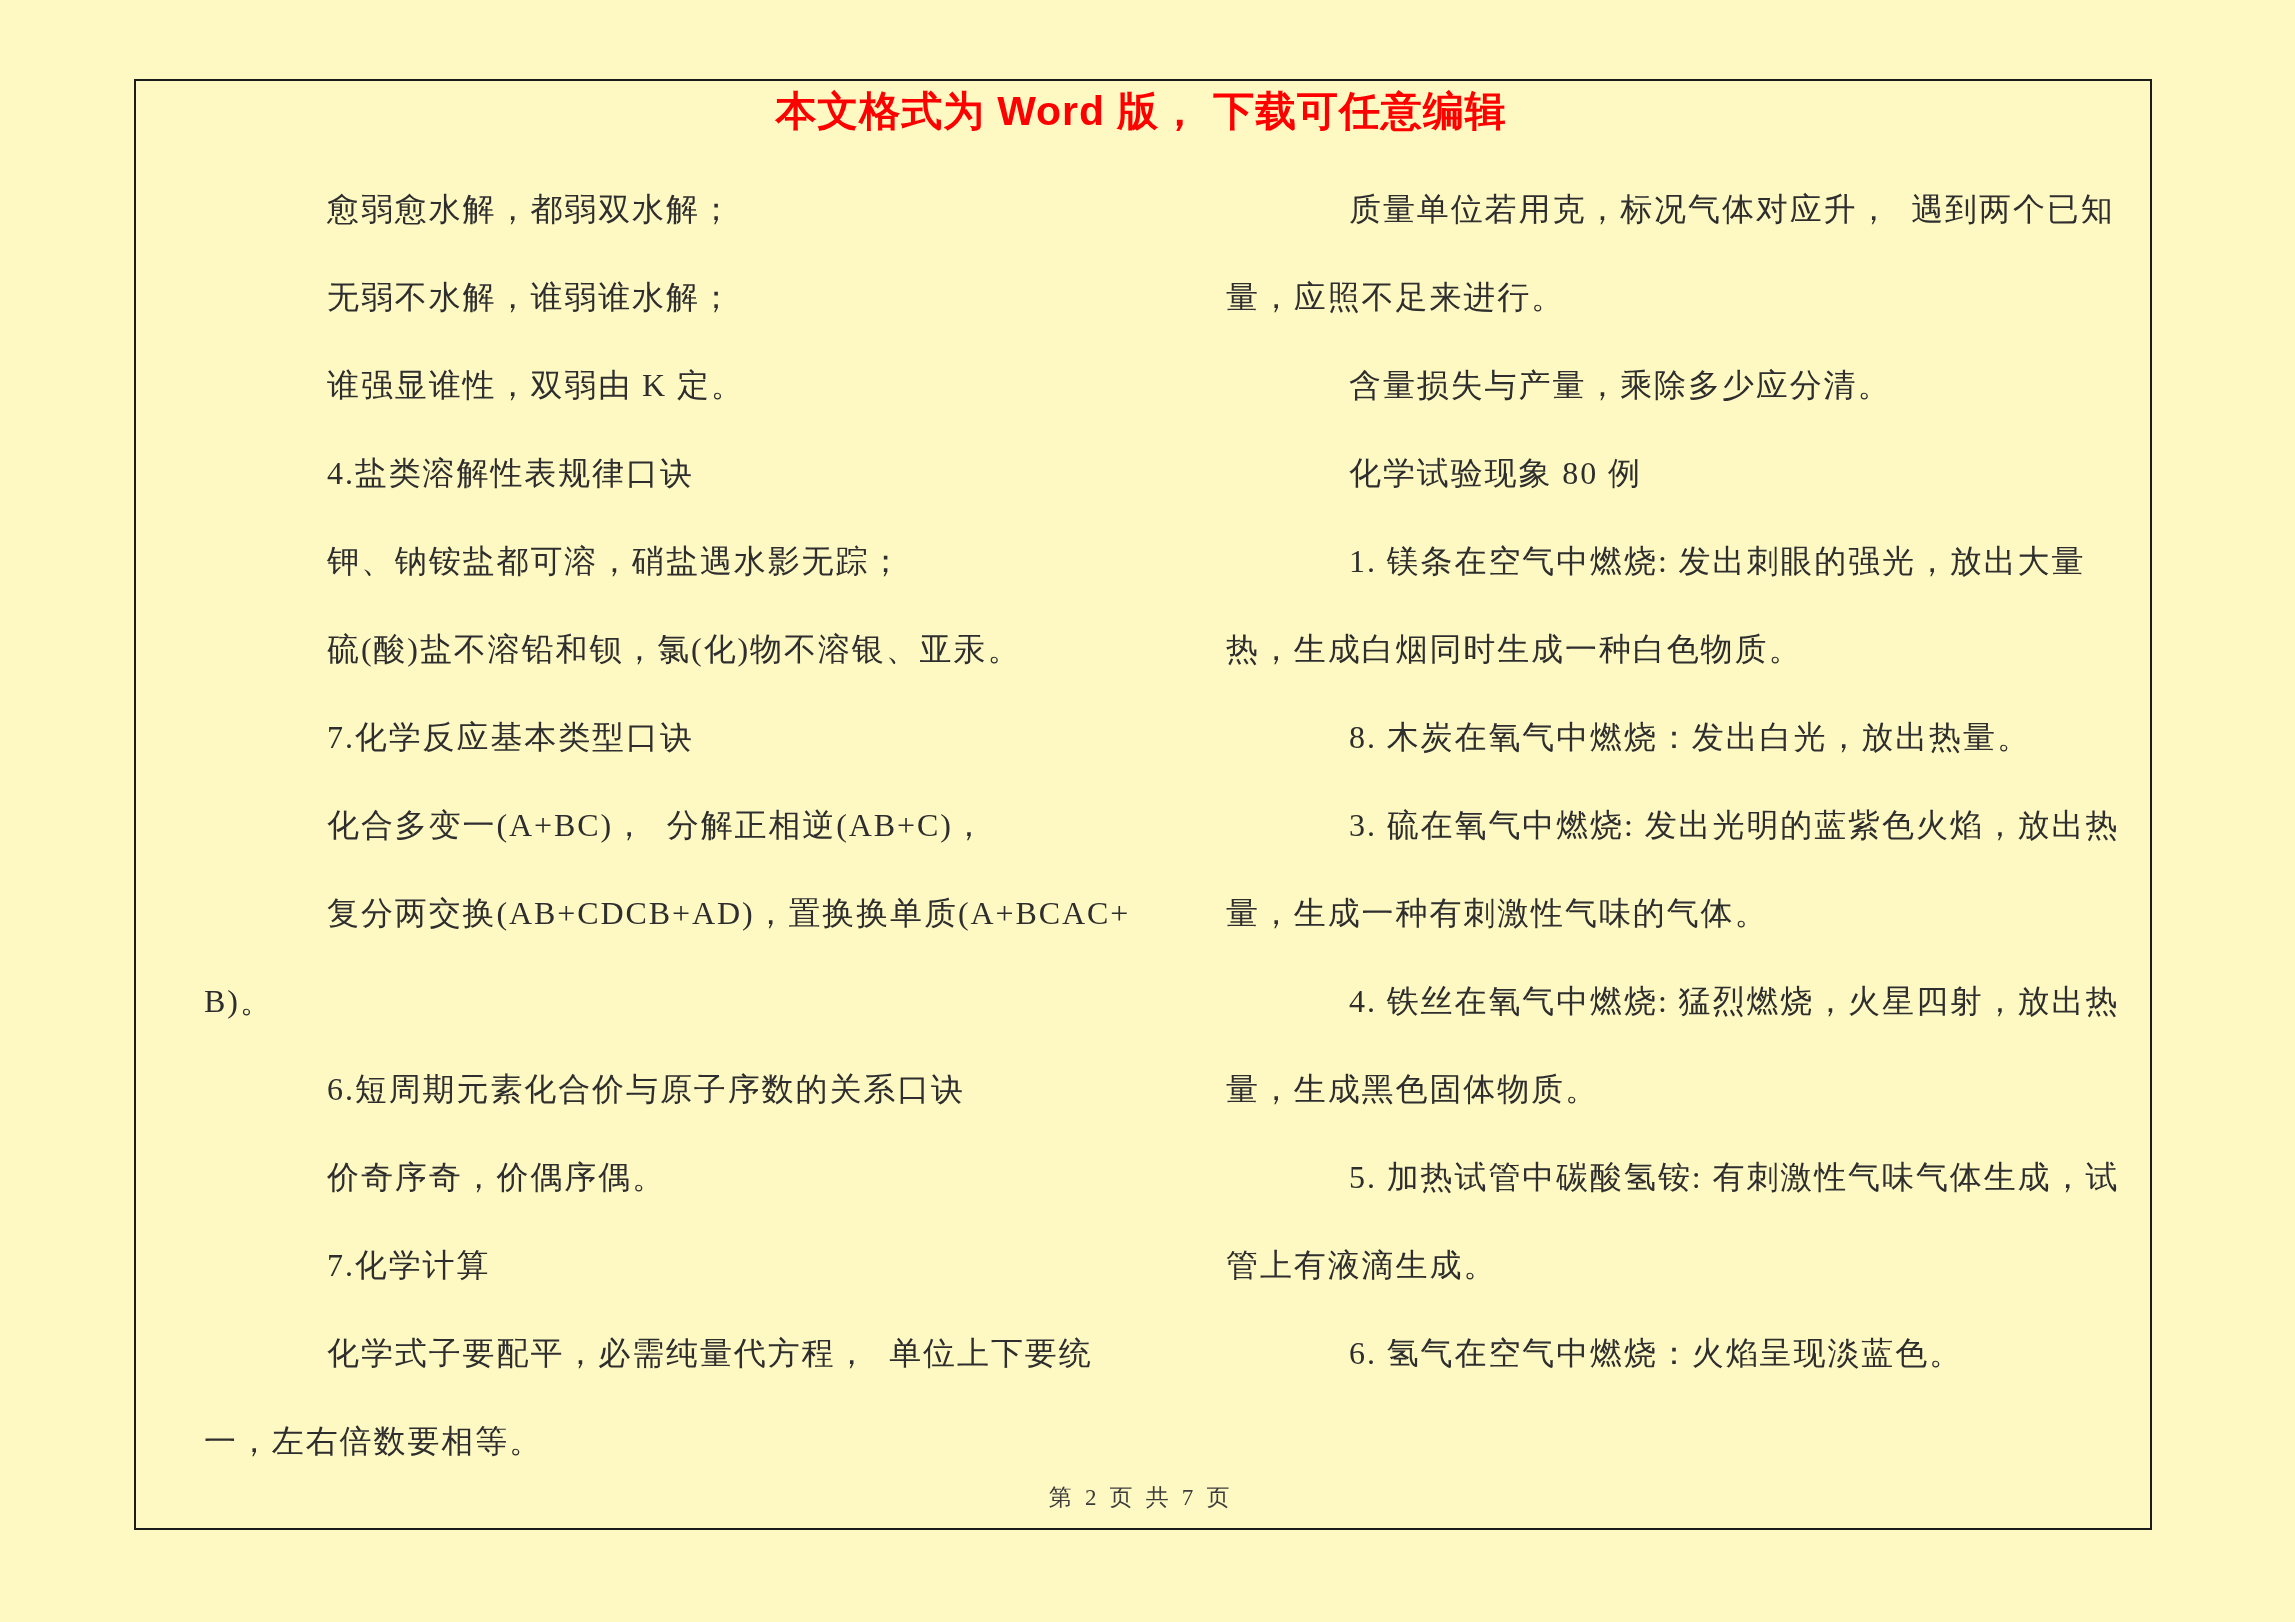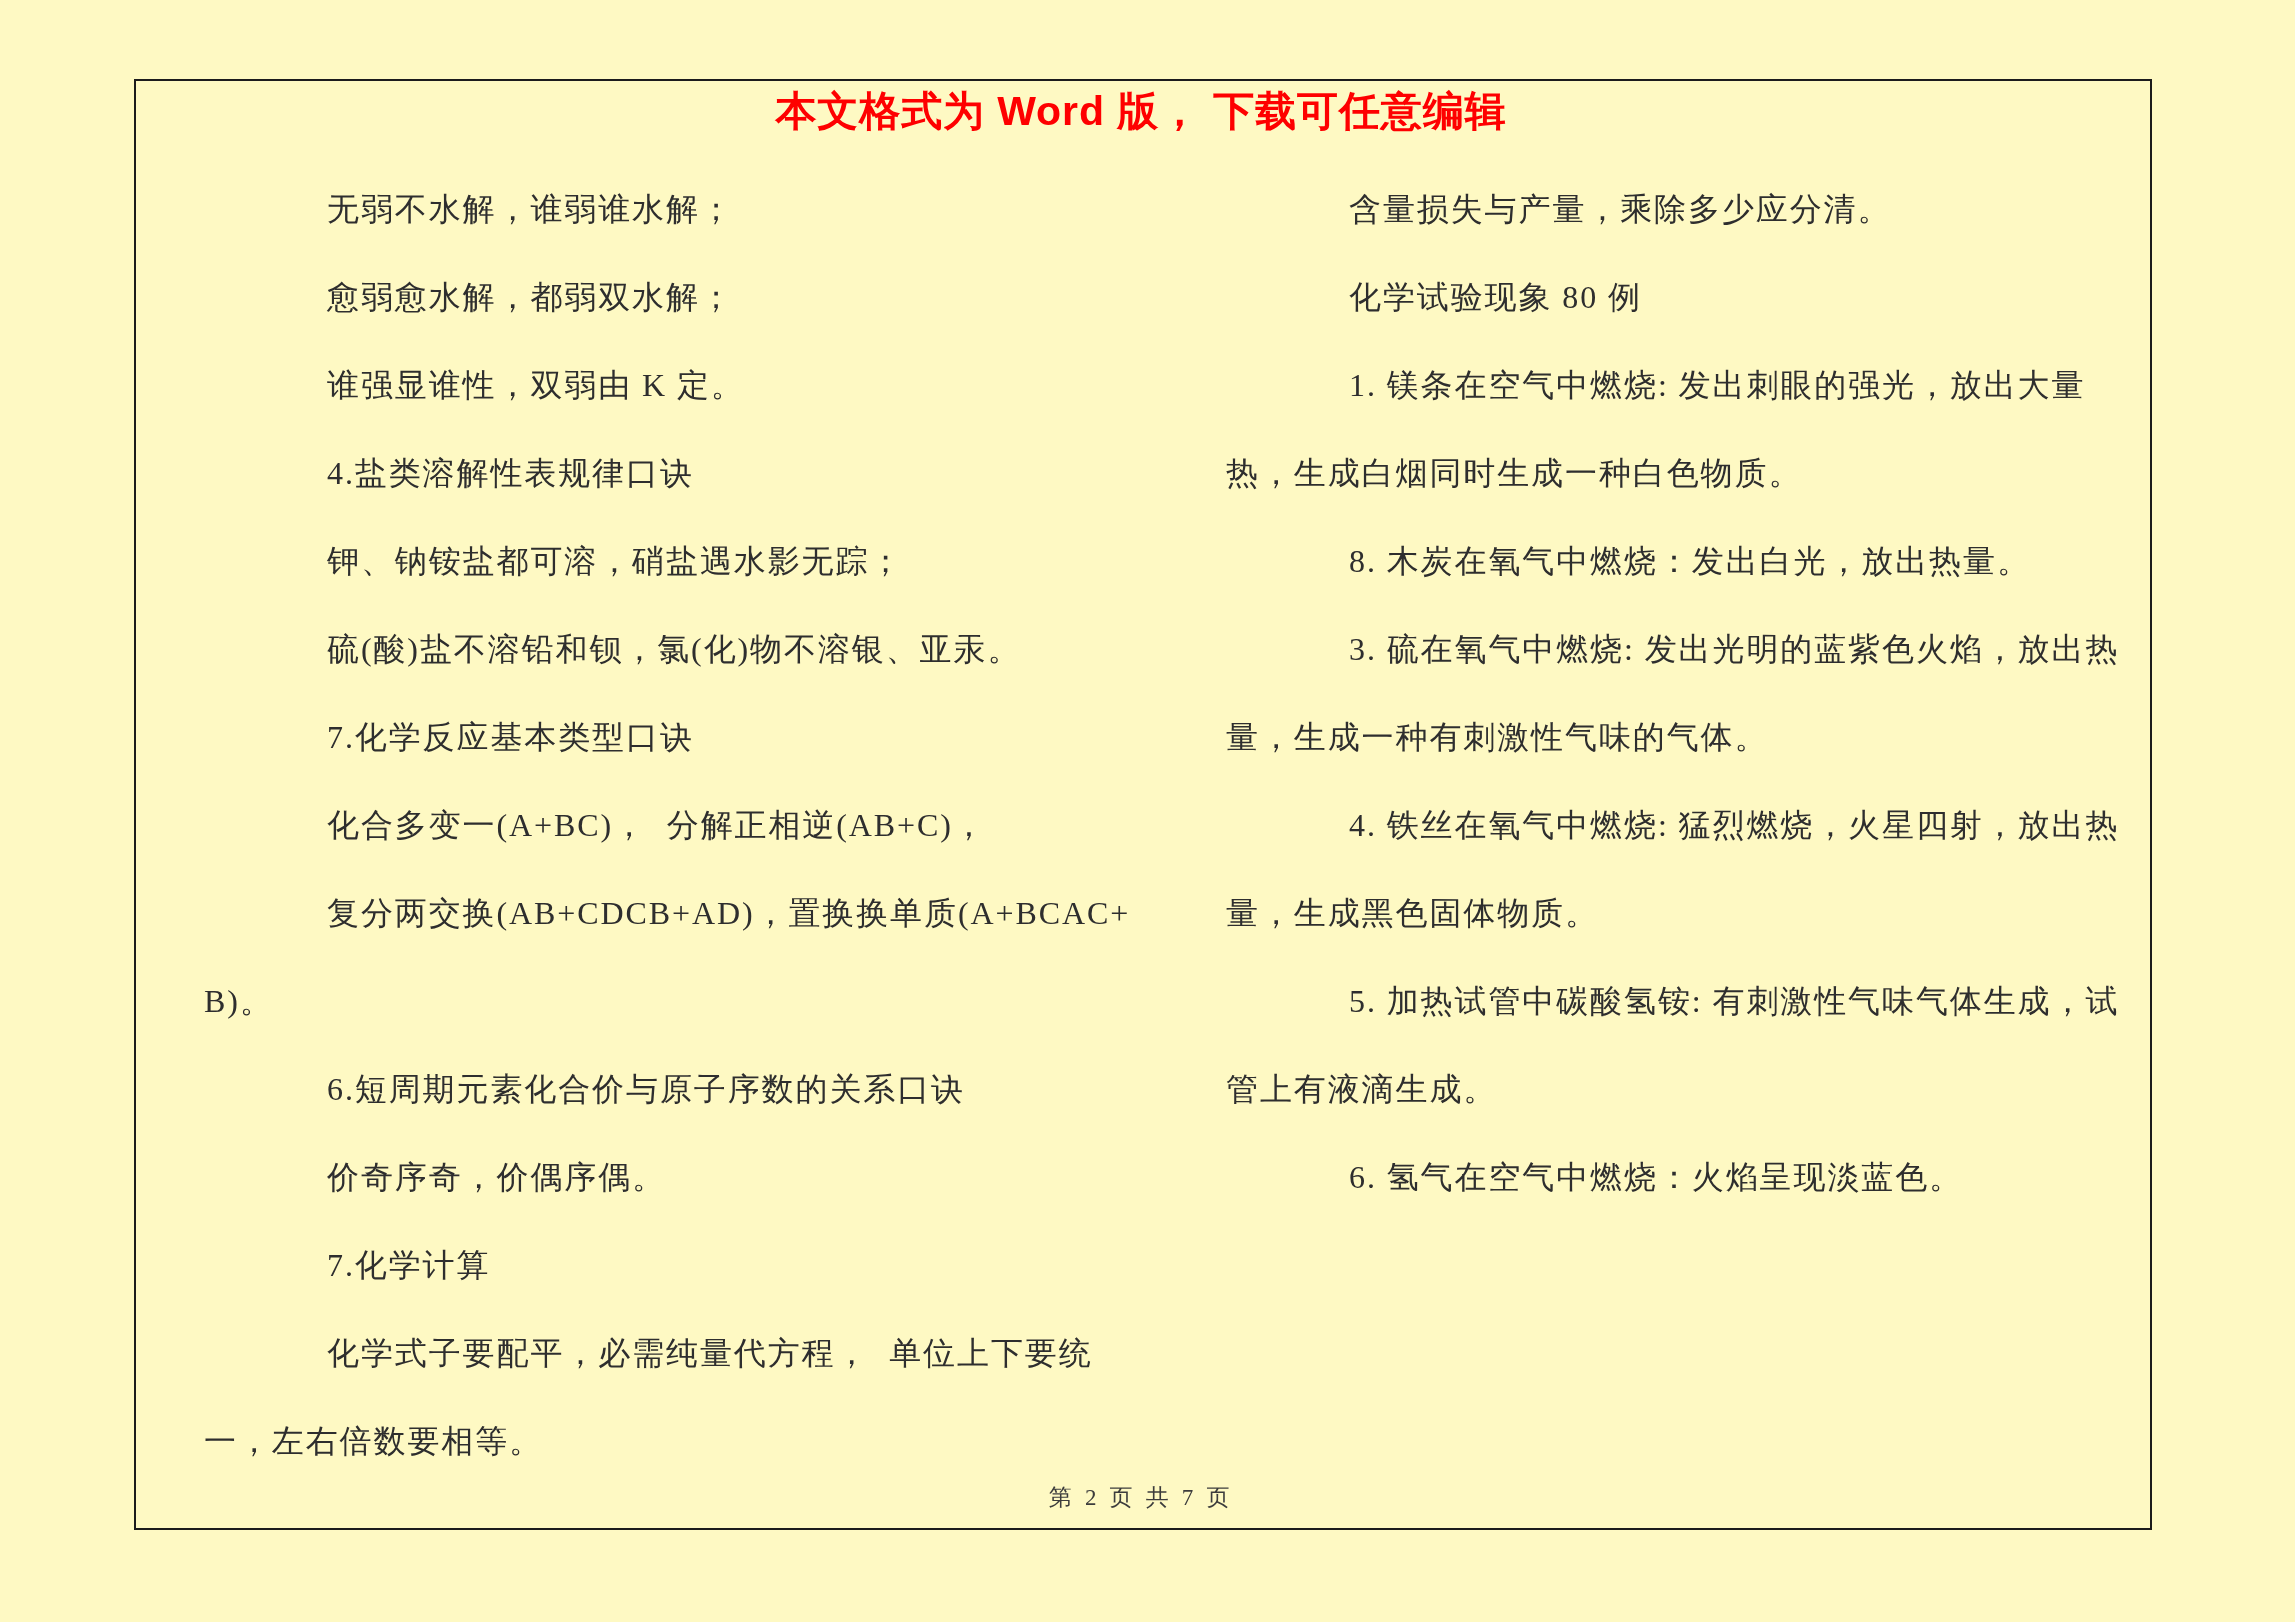--- a/index.html
+++ b/index.html
@@ -70,36 +70,37 @@
 </head>
 <body>
 
 <div class="page">
 
   <div class="border-box"></div>
 
   <div class="notice">本文格式为 Word 版， 下载可任意编辑</div>
 
   <div class="col col-left">
+    <p>愈弱愈水解，都弱双水解；</p>
     <p>无弱不水解，谁弱谁水解；</p>
-    <p>愈弱愈水解，都弱双水解；</p>
     <p>谁强显谁性，双弱由 K 定。</p>
     <p>4.盐类溶解性表规律口诀</p>
     <p>钾、钠铵盐都可溶，硝盐遇水影无踪；</p>
     <p>硫(酸)盐不溶铅和钡，氯(化)物不溶银、亚汞。</p>
     <p>7.化学反应基本类型口诀</p>
     <p>化合多变一(A+BC)，  分解正相逆(AB+C)，</p>
     <p>复分两交换(AB+CDCB+AD)，置换换单质(A+BCAC+B)。</p>
     <p>6.短周期元素化合价与原子序数的关系口诀</p>
     <p>价奇序奇，价偶序偶。</p>
     <p>7.化学计算</p>
     <p>化学式子要配平，必需纯量代方程，  单位上下要统一，左右倍数要相等。</p>
   </div>
 
   <div class="col col-right">
+    <p>质量单位若用克，标况气体对应升，  遇到两个已知量，应照不足来进行。</p>
     <p>含量损失与产量，乘除多少应分清。</p>
     <p>化学试验现象 80 例</p>
     <p>1. 镁条在空气中燃烧: 发出刺眼的强光，放出大量热，生成白烟同时生成一种白色物质。</p>
     <p>8. 木炭在氧气中燃烧：发出白光，放出热量。</p>
     <p>3. 硫在氧气中燃烧: 发出光明的蓝紫色火焰，放出热量，生成一种有刺激性气味的气体。</p>
     <p>4. 铁丝在氧气中燃烧: 猛烈燃烧，火星四射，放出热量，生成黑色固体物质。</p>
     <p>5. 加热试管中碳酸氢铵: 有刺激性气味气体生成，试管上有液滴生成。</p>
     <p>6. 氢气在空气中燃烧：火焰呈现淡蓝色。</p>
   </div>
 

